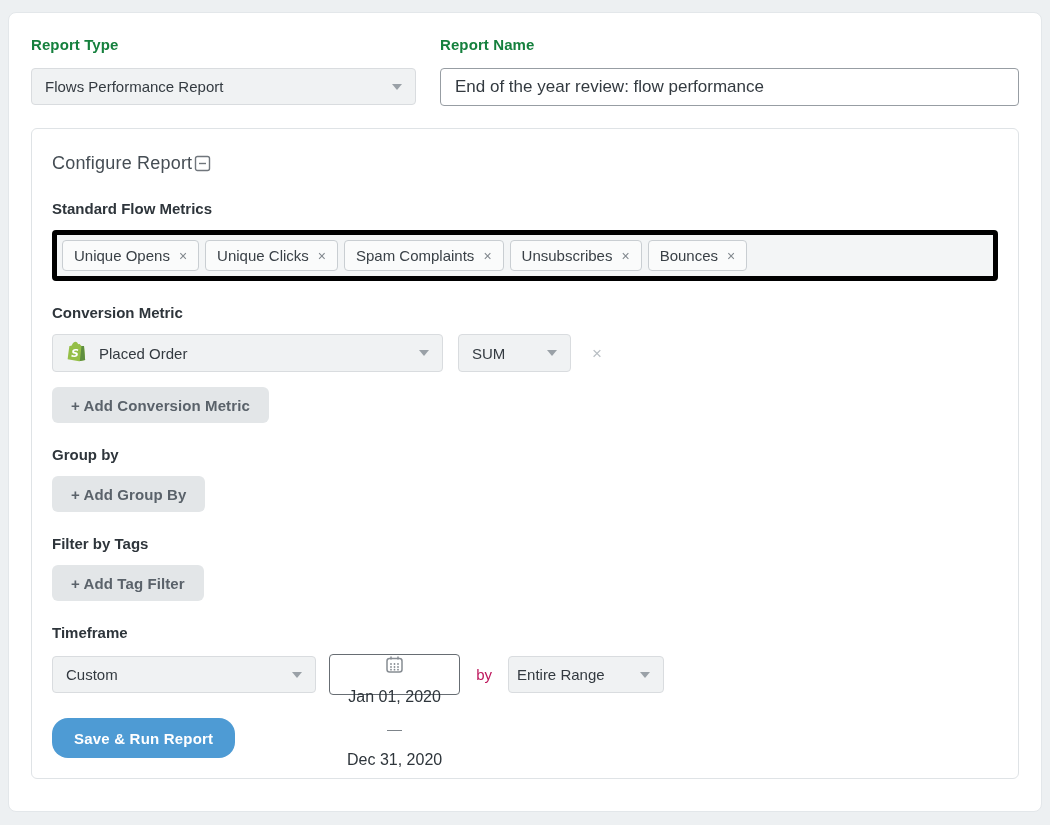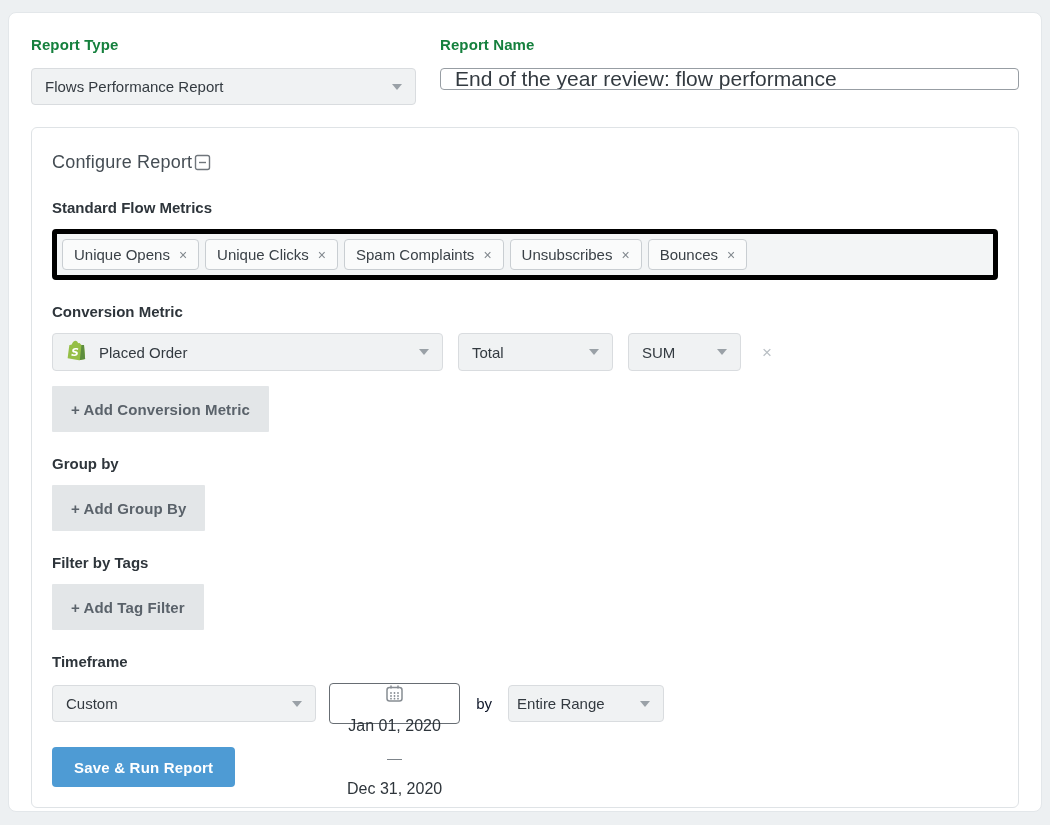--- a/index.html
+++ b/index.html
@@ -44,26 +44,26 @@
   }
   .caret {
     width: 0; height: 0;
     border-left: 5px solid transparent;
     border-right: 5px solid transparent;
     border-top: 6px solid #9aa1a7;
     flex: none;
   }
   .text-input {
     width: 100%;
-    height: 22px;
+    height: 38px;
     background: #ffffff;
     border: 1px solid #979da3;
     border-radius: 4px;
     padding: 0 14px;
-    font-size: 21px;
+    font-size: 17px;
     color: #333a40;
     font-family: inherit;
     outline: none;
   }
   .configure-panel {
     margin-top: 22px;
     border: 1px solid #dfe3e6;
     border-radius: 6px;
     padding: 24px 20px 20px;
   }
@@ -132,23 +132,23 @@
     background: none; border: none;
     color: #b9bfc4;
     font-size: 17px;
     cursor: pointer;
     padding: 0 6px;
     line-height: 1;
   }
   .add-btn {
     background: #e3e6e8;
     border: none;
-    border-radius: 1px;
+    border-radius: 6px;
     padding: 0 19px;
-    height: 46px;
+    height: 36px;
     font-size: 15px;
     font-weight: 700;
     color: #5a626a;
     font-family: inherit;
     cursor: pointer;
     letter-spacing: .1px;
   }
   .timeframe-row {
     display: flex;
     align-items: center;
@@ -164,26 +164,26 @@
     display: flex;
     align-items: center;
     gap: 14px;
     padding: 0 17px;
     font-size: 16px;
     color: #2e353b;
     cursor: pointer;
     flex-direction: column;
   }
   .date-sep { color: #7d848a; font-size: 15px; }
-  .by-text { font-size: 15px; color: #0f172a; margin: 0 3px; }
+  .by-text { font-size: 15px; color: #be185d; margin: 0 3px; }
   .save-btn {
     margin-top: 23px;
     background: #4e9bd4;
     border: none;
-    border-radius: 4px;
+    border-radius: 16px;
     color: #ffffff;
     font-size: 15px;
     font-weight: 700;
     padding: 0 22px;
     height: 40px;
     font-family: inherit;
     cursor: pointer;
     letter-spacing: .2px;
   }
   .icon { display: inline-flex; flex: none; }
@@ -254,24 +254,20 @@
           <span class="metric-left">
             <span class="icon">
               <svg width="21" height="24" viewBox="0 0 24 27">
                 <path fill="#95bf47" d="M20.6 5.9c0-.2-.2-.3-.3-.3-.1 0-2.6-.2-2.6-.2S15.9 3.6 15.7 3.4c-.2-.2-.6-.1-.7-.1 0 0-.4.1-1 .3C13.4 1.9 12.4.5 10.7.5 8.3.5 7 3.5 6.6 5l-2.1.6c-.7.2-.7.2-.8.9C3.6 7 1.9 20.5 1.9 20.5l13 2.4 7-1.5S20.6 6.1 20.6 5.9z"></path>
                 <path fill="#5e8e3e" d="M14.9 22.9l7-1.5S20.6 6.1 20.6 5.9c0-.2-.2-.3-.3-.3-.1 0-2.6-.2-2.6-.2l-1.9 17.2-.9.3z"></path>
                 <text x="6" y="17.5" font-family="DejaVu Sans, sans-serif" font-size="12" font-style="italic" font-weight="bold" fill="#ffffff">S</text>
               </svg>
             </span>
             <span>Placed Order</span>
           </span>
-          <span class="caret"></span>
-        </div>
-        <div class="select-control measure-select">
-          <span>Total</span>
           <span class="caret"></span>
         </div>
         <div class="select-control agg-select">
           <span>SUM</span>
           <span class="caret"></span>
         </div>
         <button class="row-remove">×</button>
       </div>
       <button class="add-btn">+ Add Conversion Metric</button>
     </div>

